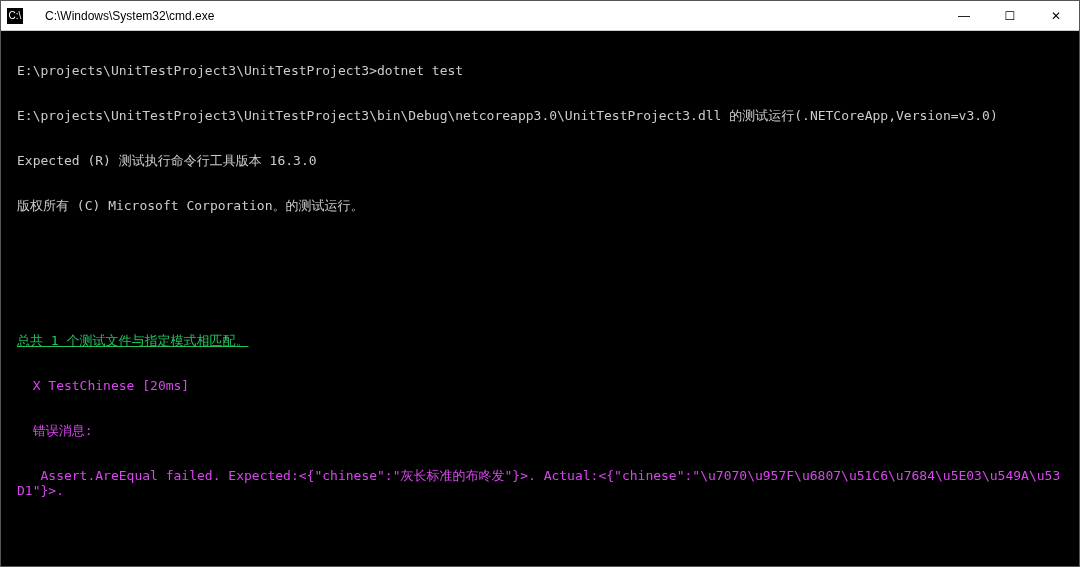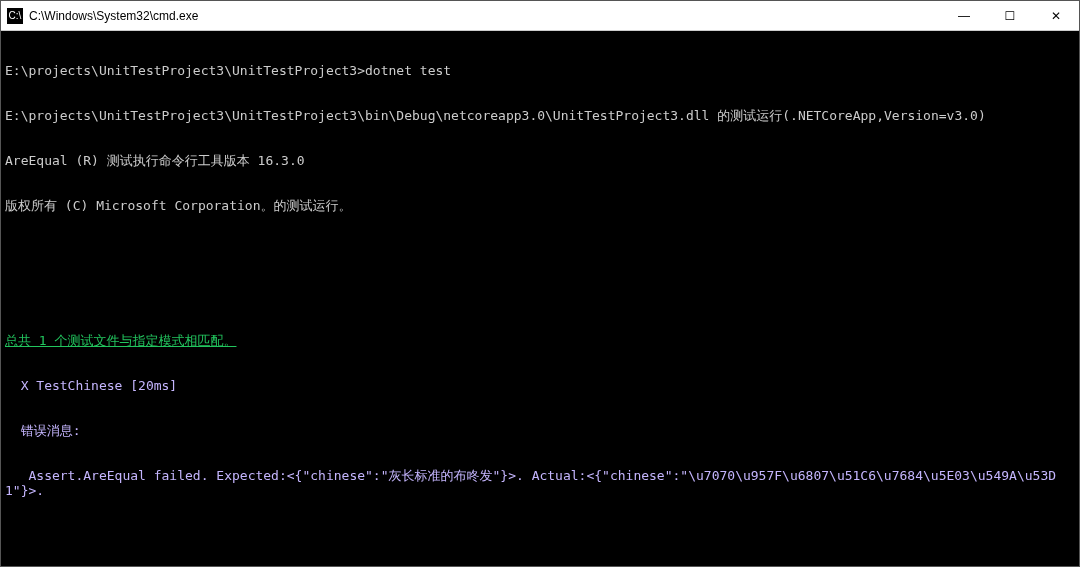--- a/index.html
+++ b/index.html
@@ -38,68 +38,69 @@
       margin: 0 6px;
       display: inline-flex;
       align-items: center;
       justify-content: center;
       font-size: 10px;
       background: #000;
       color: #fff;
     }
     .titlebar-title {
       flex: 1;
+      margin-left: 16px;
     }
     .window-controls {
       display: flex;
       height: 100%;
     }
     .win-btn {
       width: 46px;
       height: 100%;
       display: flex;
       align-items: center;
       justify-content: center;
       font-size: 12px;
       font-family: "Segoe UI Symbol", sans-serif;
       cursor: pointer;
     }
     .terminal {
       flex: 1;
       background: #000;
       color: #ccc;
-      padding: 2px 4px;
+      padding: 2px 16px;
       line-height: 15px;
       white-space: pre-wrap;
       word-break: break-all;
       overflow: hidden;
       font-size: 13px;
     }
     .line { display: block; }
     .white { color: #ccc; }
     .underline { text-decoration: underline; color: #22c55e; }
-    .dred { color: #c4b5fd; }
+    .dred { color: #d946ef; }
   </style>
 </head>
 <body>
 
 <div class="window">
   <div class="titlebar">
     <span class="titlebar-icon">C:\</span>
     <span class="titlebar-title">C:\Windows\System32\cmd.exe</span>
     <div class="window-controls">
       <div class="win-btn">—</div>
       <div class="win-btn">☐</div>
       <div class="win-btn close">✕</div>
     </div>
   </div>
   <div class="terminal">
     <span class="line white">E:\projects\UnitTestProject3\UnitTestProject3&gt;dotnet test</span>
     <span class="line white">E:\projects\UnitTestProject3\UnitTestProject3\bin\Debug\netcoreapp3.0\UnitTestProject3.dll 的测试运行(.NETCoreApp,Version=v3.0)</span>
-    <span class="line white">AreEqual (R) 测试执行命令行工具版本 16.3.0</span>
+    <span class="line white">Expected (R) 测试执行命令行工具版本 16.3.0</span>
     <span class="line white">版权所有 (C) Microsoft Corporation。的测试运行。</span>
     <span class="line white"> </span>
     <span class="line white"> </span>
     <span class="line white underline">总共 1 个测试文件与指定模式相匹配。</span>
     <span class="line dred">  X TestChinese [20ms]</span>
     <span class="line dred">  错误消息:</span>
     <span class="line dred">   Assert.AreEqual failed. Expected:&lt;{"chinese":"灰长标准的布咚发"}&gt;. Actual:&lt;{"chinese":"\u7070\u957F\u6807\u51C6\u7684\u5E03\u549A\u53D1"}&gt;.</span>
     
     
     

